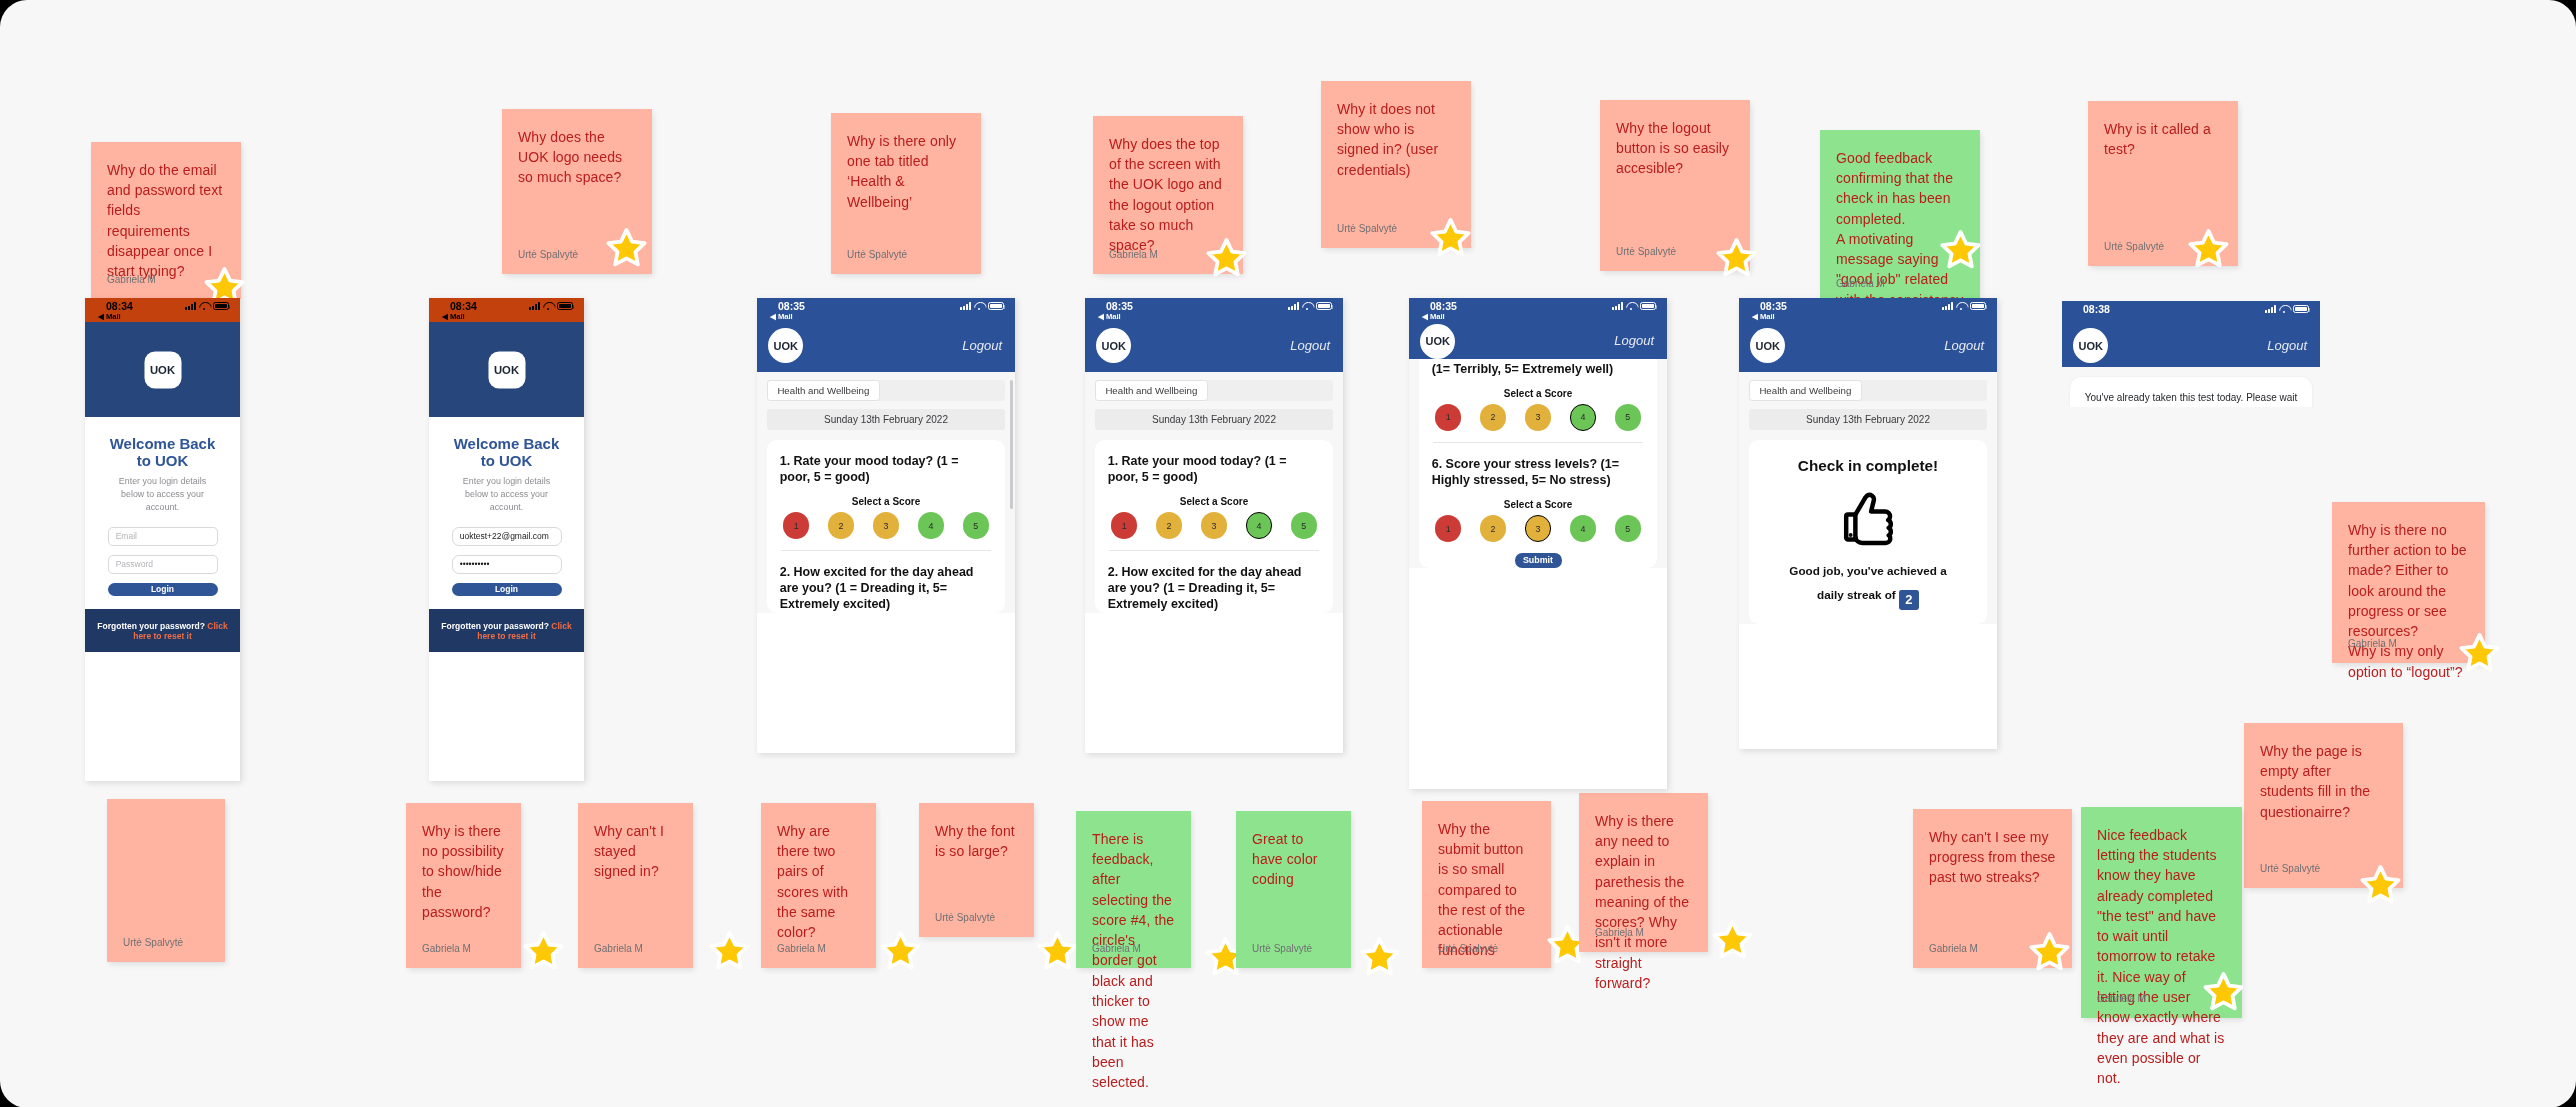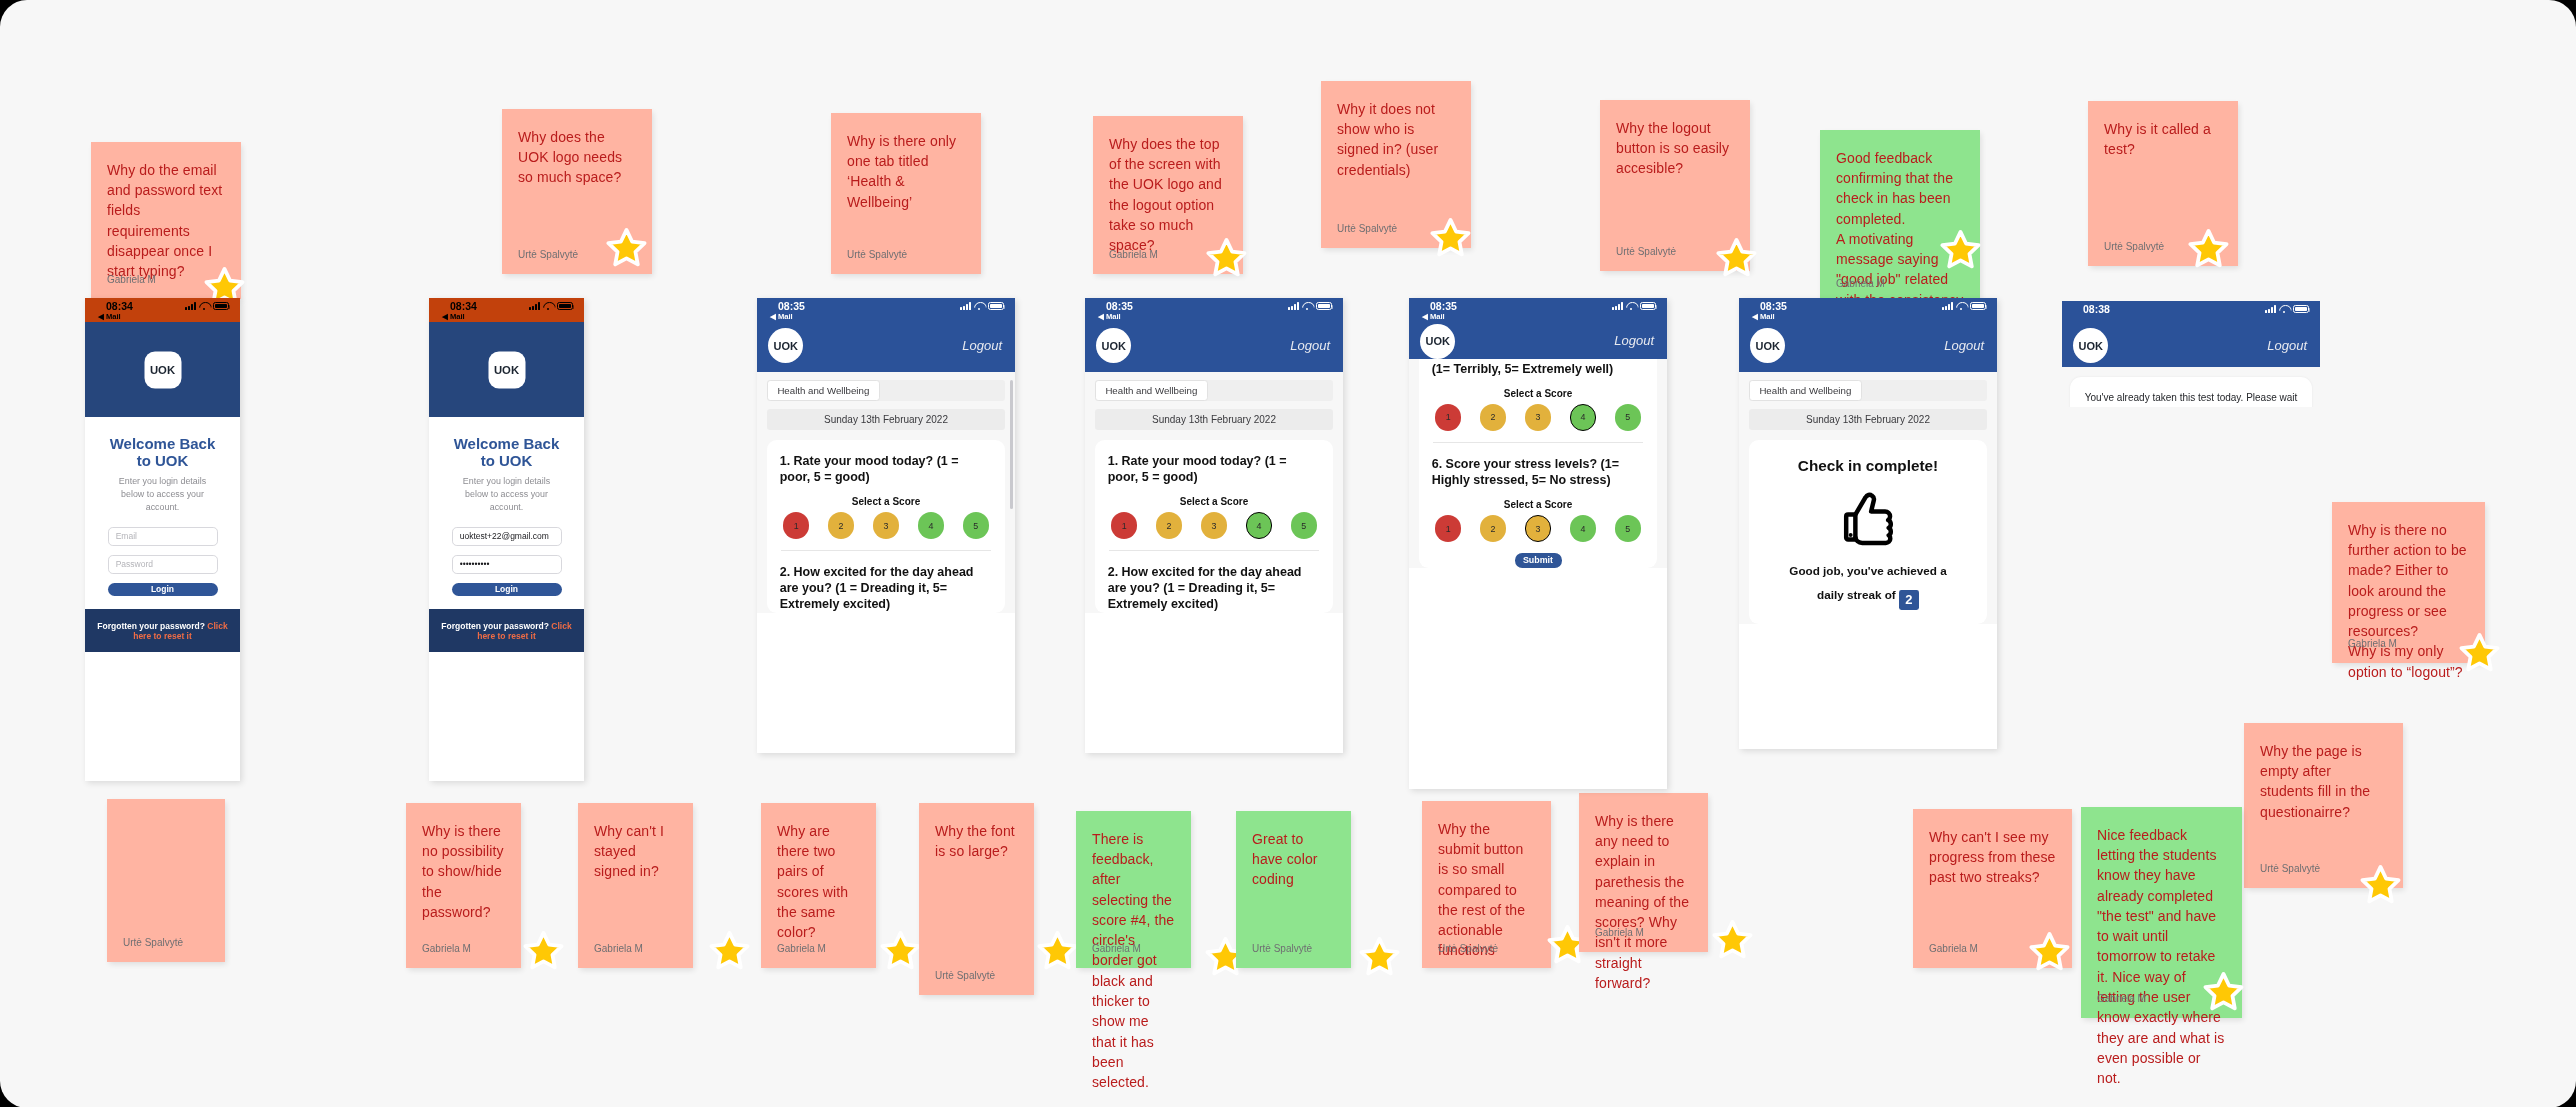--- a/index.html
+++ b/index.html
@@ -53,21 +53,21 @@
   .hero:after{content:"";position:absolute;right:-32px;top:-72px;width:242px;height:242px;
      border-radius:50%;background:#26467c;}
   .hero .logo{position:absolute;left:50%;top:50%;transform:translate(-50%,-50%);
      width:37px;height:37px;background:#fff;border-radius:10.5px;display:flex;
      align-items:center;justify-content:center;font-weight:700;font-size:11.3px;color:#1b2430;z-index:2;}
   .loginbody{background:#fff;padding:17.7px 22.5px 13px 22.5px;}
   .wbtitle{text-align:center;color:#2f5597;font-weight:700;font-size:15px;margin-bottom:6.4px;}
   .wbsub{text-align:center;color:#8d8d92;font-size:8.9px;line-height:1.45;margin-bottom:13px;}
   .field{height:17px;border:0.8px solid #d8d8dd;border-radius:4.8px;margin-bottom:8.9px;
      display:flex;align-items:center;padding:0 7.2px;font-size:8.5px;color:#b4b4b9;}
-  .field.filled{color:#1b1b1f;}
+  .field.filled{color:#1b1b1f;border-radius:7px;}
   .loginbtn{height:13.7px;background:#2f5597;border-radius:7.2px;color:#fff;font-size:8.5px;
      font-weight:700;display:flex;align-items:center;justify-content:center;}
   .forgot{background:#1f3864;padding:11.3px 8px;text-align:center;font-size:8.5px;
      font-weight:700;color:#fff;}
   .forgot b{color:#ef6c45;}
 
   
   .appbar{background:#2b5299;height:50px;position:relative;}
   .appbar .circ{position:absolute;left:11.3px;top:6.4px;width:35px;height:35px;border-radius:50%;
      background:#fff;display:flex;align-items:center;justify-content:center;
@@ -235,21 +235,21 @@
   <div class="note pink" style="left:761px;top:803px;width:115px;height:165px;">
     <div class="body">Why are there two pairs of scores with the same color?</div>
     <div class="author">Gabriela M</div>
   </div>
   <div class="star" style="left:879px;top:930px;">
     <svg viewBox="0 0 24 24">
         <path d="M12 1.6l3.1 6.5 7 .9-5.1 4.9 1.3 7-6.3-3.4-6.3 3.4 1.3-7L1.9 9l7-.9z" fill="#ffc805" stroke="#fff" stroke-width="2.1" stroke-linejoin="round"></path>
       </svg>
   </div>
 
-  <div class="note pink" style="left:919px;top:803px;width:115px;height:192px;">
+  <div class="note pink" style="left:919px;top:803px;width:115px;height:134px;">
     <div class="body">Why the font is so large?</div>
     <div class="author">Urtė Spalvytė</div>
   </div>
   <div class="star" style="left:1036px;top:930px;">
     <svg viewBox="0 0 24 24">
         <path d="M12 1.6l3.1 6.5 7 .9-5.1 4.9 1.3 7-6.3-3.4-6.3 3.4 1.3-7L1.9 9l7-.9z" fill="#ffc805" stroke="#fff" stroke-width="2.1" stroke-linejoin="round"></path>
       </svg>
   </div>
 
   <div class="note green" style="left:1076px;top:811px;width:115px;height:157px;">

